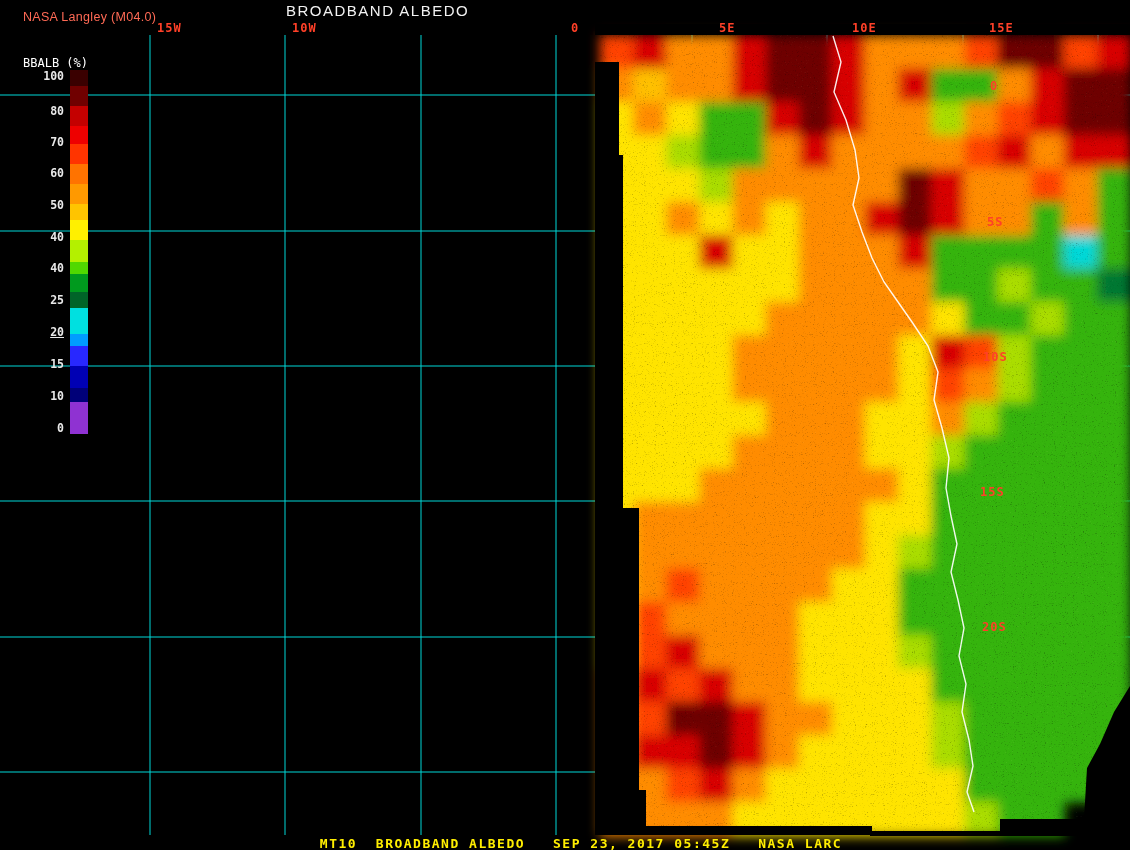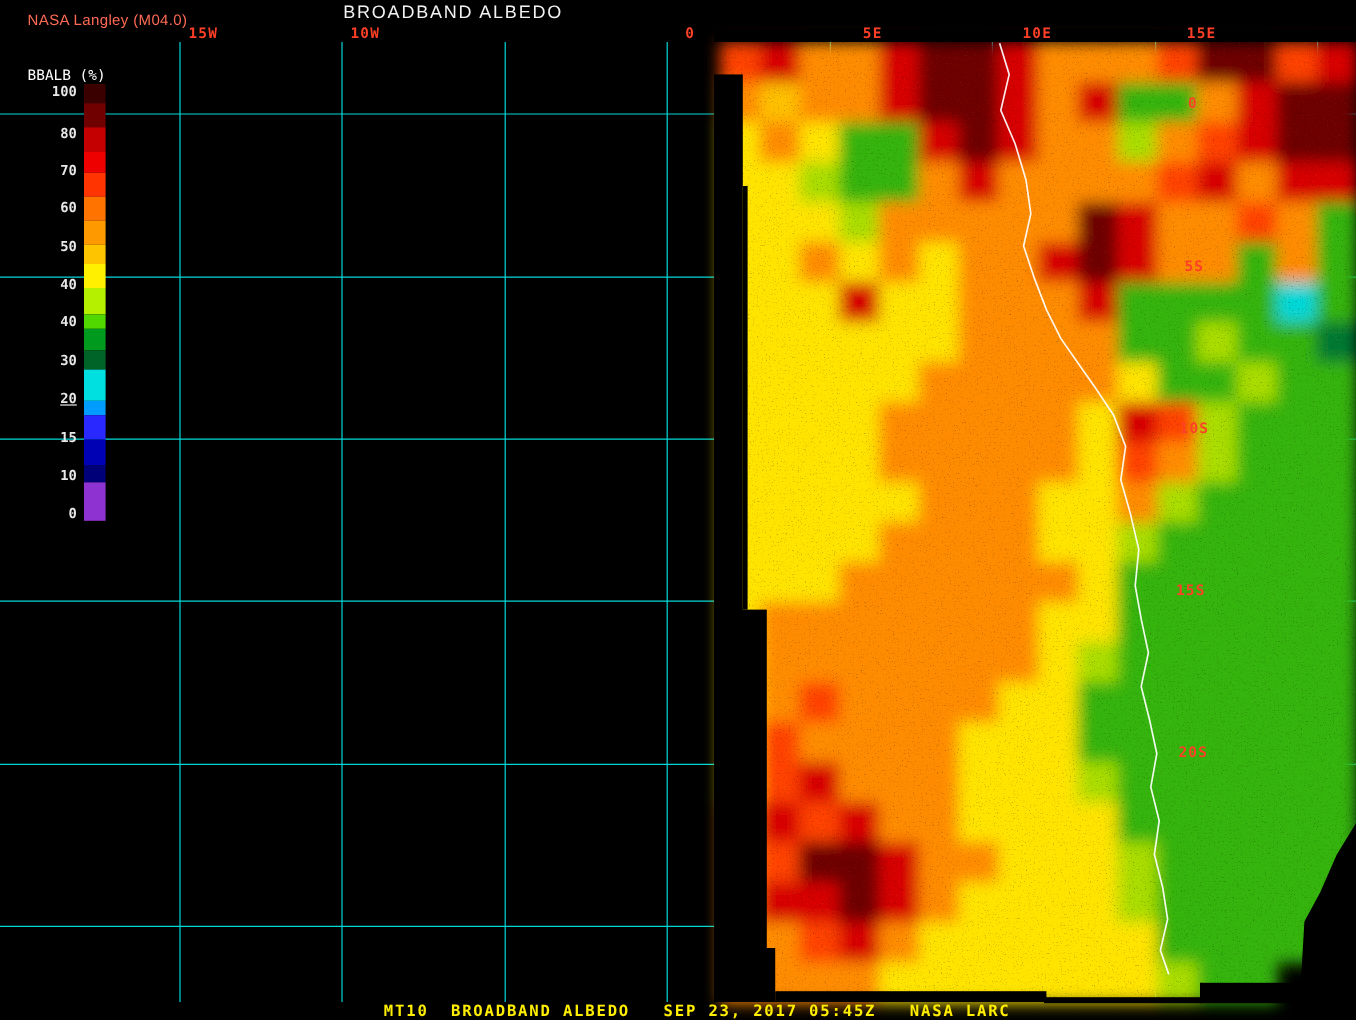--- a/index.html
+++ b/index.html
@@ -491,21 +491,21 @@
         <div style="height: 32px; background: rgb(143, 50, 210);"></div>
       </div>
     <div id="legend-ticks">
         <div class="legend-tick" style="top: 69px;">100</div>
         <div class="legend-tick" style="top: 104px;">80</div>
         <div class="legend-tick" style="top: 135px;">70</div>
         <div class="legend-tick" style="top: 166px;">60</div>
         <div class="legend-tick" style="top: 198px;">50</div>
         <div class="legend-tick" style="top: 230px;">40</div>
         <div class="legend-tick" style="top: 261px;">40</div>
-        <div class="legend-tick" style="top: 293px;">30</div>
+        <div class="legend-tick" style="top: 293px;">25</div>
         <div class="legend-tick" style="top: 325px; text-decoration: underline;">20</div>
         <div class="legend-tick" style="top: 357px;">15</div>
         <div class="legend-tick" style="top: 389px;">10</div>
         <div class="legend-tick" style="top: 421px;">0</div>
       </div>
 
     <div class="caption" style="color: rgb(255, 238, 0);">MT10  BROADBAND ALBEDO   SEP 23, 2017 05:45Z   NASA LARC</div>
   <div class="geo-label" style="left: 141px; top: 22px; color: rgb(255, 64, 40);">15W</div>
       <div class="geo-label" style="left: 276px; top: 22px; color: rgb(255, 64, 40);">10W</div>
       <div class="geo-label" style="left: 555px; top: 22px; color: rgb(255, 64, 40);">0</div>

